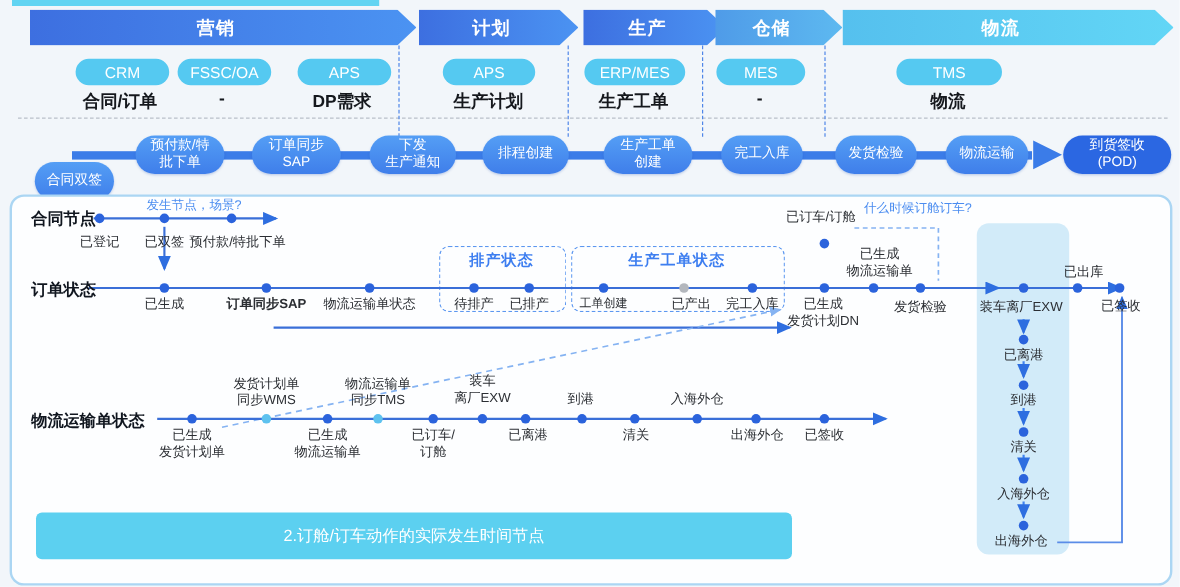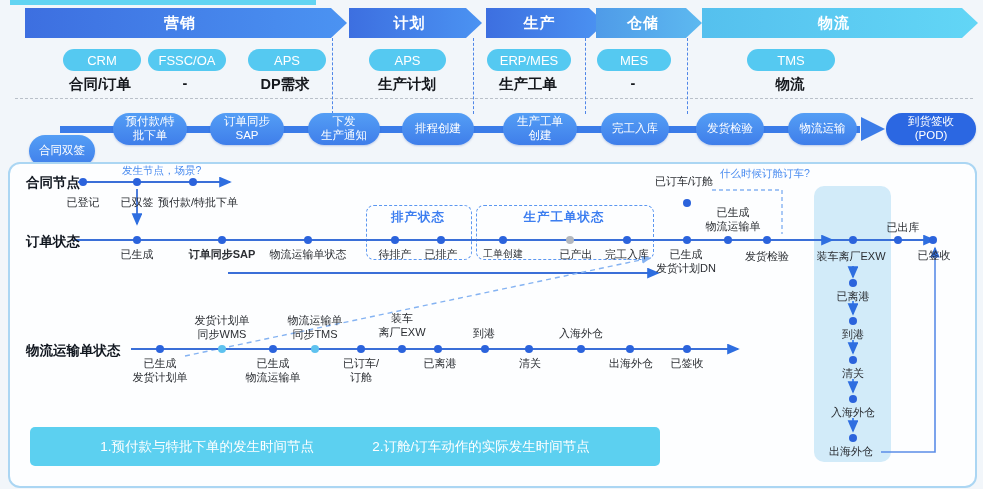--- a/index.html
+++ b/index.html
@@ -277,17 +277,16 @@
   <div class="lbl" style="left:484px;top:327px;">到港</div>
   <div class="lbl" style="left:581px;top:327px;">入海外仓</div>
 
   <div class="lbl" style="left:853px;top:290px;">已离港</div>
   <div class="lbl" style="left:853px;top:328px;">到港</div>
   <div class="lbl" style="left:853px;top:367px;">清关</div>
   <div class="lbl" style="left:853px;top:406px;">入海外仓</div>
   <div class="lbl" style="left:851px;top:445px;">出海外仓</div>
 
   <div class="notes">
-    <span>1.预付款与特批下单的发生时间节点</span>
     <span>2.订舱/订车动作的实际发生时间节点</span>
   </div>
 
 </div>
 
 </body></html>

